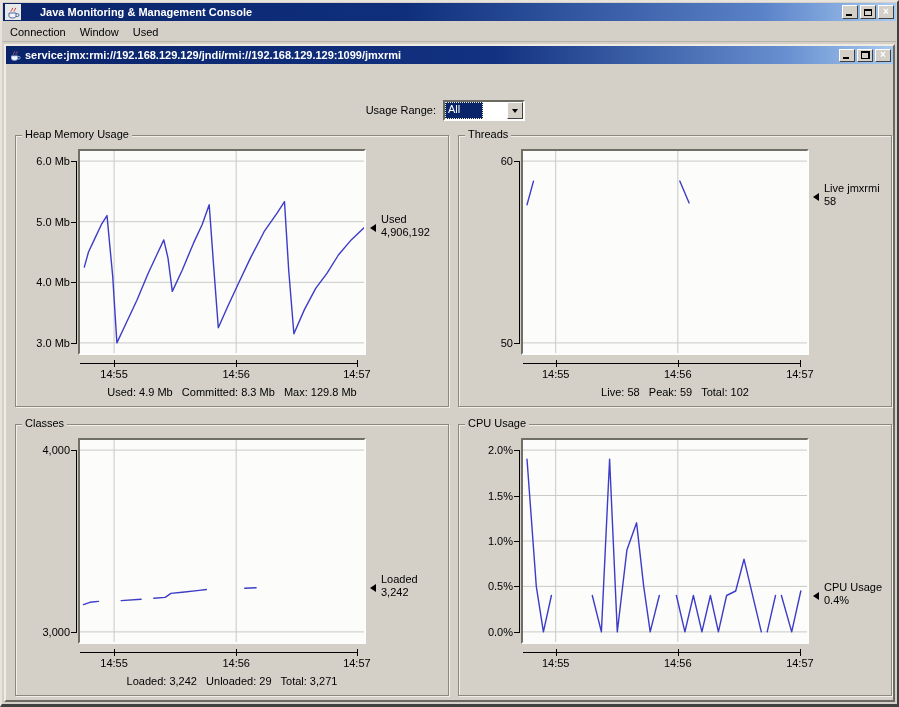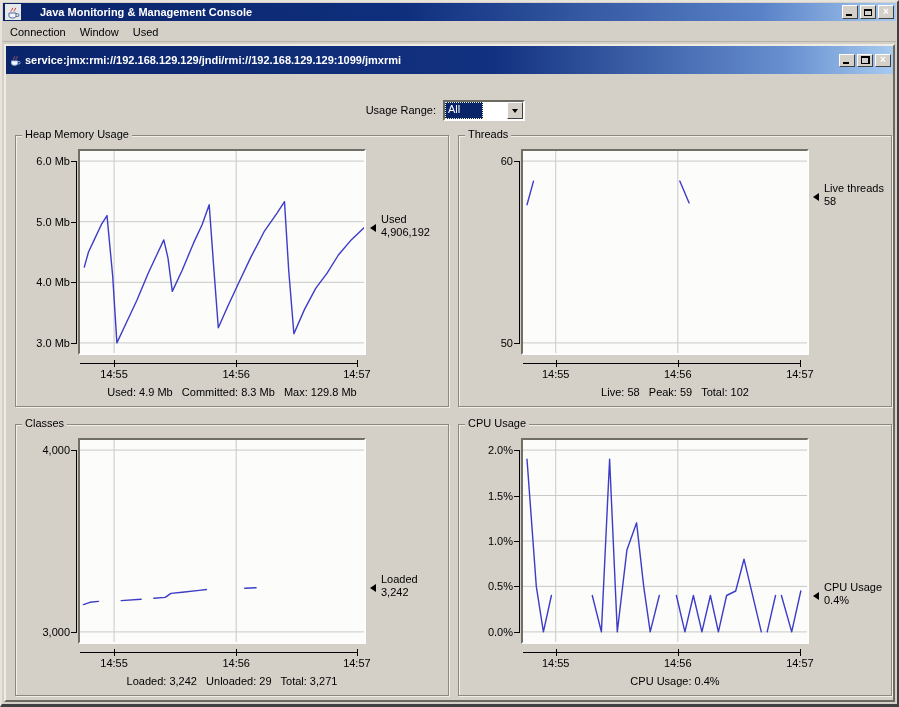--- a/index.html
+++ b/index.html
@@ -21,21 +21,21 @@
   .g-rest{position:relative;width:9px;height:8px;}
   .g-rest:before{content:"";position:absolute;right:0;top:0;width:6px;height:5px;border:1px solid #000;border-top:2px solid #000;background:#d4d0c8;}
   .g-rest:after{content:"";position:absolute;left:0;bottom:0;width:6px;height:5px;border:1px solid #000;border-top:2px solid #000;background:#d4d0c8;}
   .cupicon{width:16px;height:16px;flex:0 0 16px;}
   #menubar{position:absolute;left:1px;right:1px;top:20px;height:20px;background:#d4d0c8;
        display:flex;align-items:center;border-bottom:1px solid #b8b4aa;}
   .menuitem{padding:2px 7px;cursor:default;}
   #inner{position:absolute;left:2px;right:2px;top:42px;bottom:2px;background:#d4d0c8;
        border-top:2px solid #f0ece4;border-left:2px solid #f0ece4;
        border-right:2px solid #6a6a62;border-bottom:2px solid #6a6a62;}
-  #innerbar{position:absolute;left:0;right:0;top:0;height:28px;
+  #innerbar{position:absolute;left:0;right:0;top:0;height:18px;
        background:linear-gradient(to right,#0a246a 0%,#123180 55%,#6890d0 88%,#a6caf0 100%);
        display:flex;align-items:center;padding:0 2px;color:#fff;font-weight:bold;}
   #innerbar .ttl{flex:1;white-space:nowrap;overflow:hidden;padding-left:3px;}
   #tabbar{position:absolute;left:0;right:0;top:18px;height:25px;padding:4px 2px 0 4px;
        border-bottom:1px solid #9a968c;}
   .tab{display:inline-block;position:relative;top:3px;padding:2px 8px 2px 8px;margin-right:2px;
        background:#d4d0c8;border:1px solid;border-color:#fdfdfd #6a6a62 #d4d0c8 #fdfdfd;
        border-bottom:none;font-size:11px;}
   .tab.selected{top:0;padding:4px 10px 6px 10px;z-index:3;margin-bottom:-2px;
        border-color:#fdfdfd #6a6a62 transparent #fdfdfd;}
@@ -172,21 +172,21 @@
                 <line x1="0" y1="10.1" x2="284" y2="10.1" stroke="#c9c9c9" stroke-width="1"></line>
                 <line x1="0" y1="191.9" x2="284" y2="191.9" stroke="#c9c9c9" stroke-width="1"></line>
                 <line x1="32.7" y1="0" x2="32.7" y2="202" stroke="#c9c9c9" stroke-width="1"></line>
                 <line x1="154.8" y1="0" x2="154.8" y2="202" stroke="#c9c9c9" stroke-width="1"></line>
                 <polyline points="4.0,53.7 10.5,30.1" fill="none" stroke="#3c3cc8" stroke-width="1.4" stroke-linejoin="round" stroke-linecap="round"></polyline>
                 <polyline points="156.8,30.1 166.1,51.9" fill="none" stroke="#3c3cc8" stroke-width="1.4" stroke-linejoin="round" stroke-linecap="round"></polyline>
               </svg>
             </div>
           <div class="marker-arrow" style="top: 57.46px;"></div>
           <div class="marker-text" style="top: 46.46px;">
-            <div>Live threads</div>
+            <div>Live jmxrmi</div>
             <div>58</div>
           </div>
         <div class="ylabel" style="top: 19.1px;">60</div>
             <div class="ytick" style="top: 25.1px;"></div>
             <div class="ylabel" style="top: 200.9px;">50</div>
             <div class="ytick" style="top: 206.9px;"></div>
             <div class="yline" style="top: 25.1px; height: 181.8px;"></div>
             <div class="xline" style="left: 64px; width: 276.9px;"></div>
             <div class="xtick" style="left: 96.66px;"></div>
             <div class="xlabel" style="left: 74.66px;">14:55</div>
@@ -270,18 +270,17 @@
             <div class="ytick" style="top: 206.9px;"></div>
             <div class="yline" style="top: 25.1px; height: 181.8px;"></div>
             <div class="xline" style="left: 64px; width: 276.9px;"></div>
             <div class="xtick" style="left: 96.66px;"></div>
             <div class="xlabel" style="left: 74.66px;">14:55</div>
             <div class="xtick" style="left: 218.78px;"></div>
             <div class="xlabel" style="left: 196.78px;">14:56</div>
             <div class="xtick" style="left: 340.9px;"></div>
             <div class="xlabel" style="left: 318.9px;">14:57</div>
           </div>
-        <div class="panel-footer">CPU Usage: 0.4%</div>
       </div>
 
     </div>
   </div>
 </div>
 
 </body></html>

